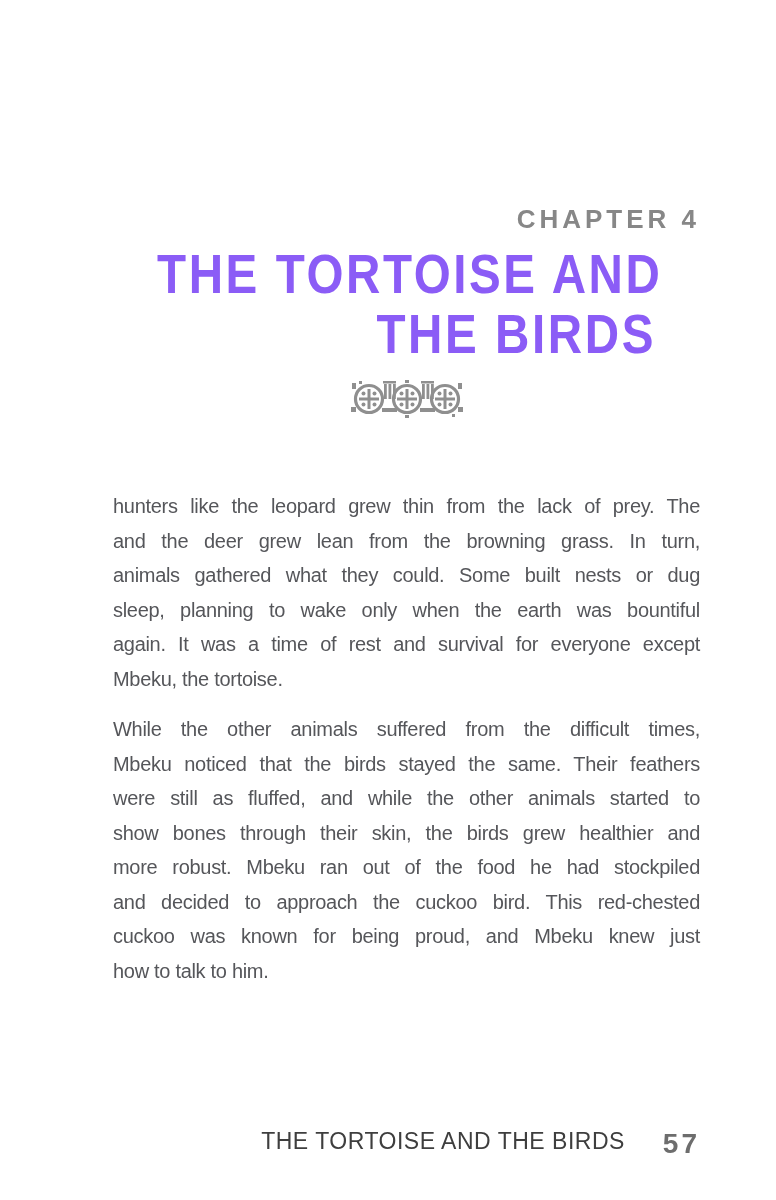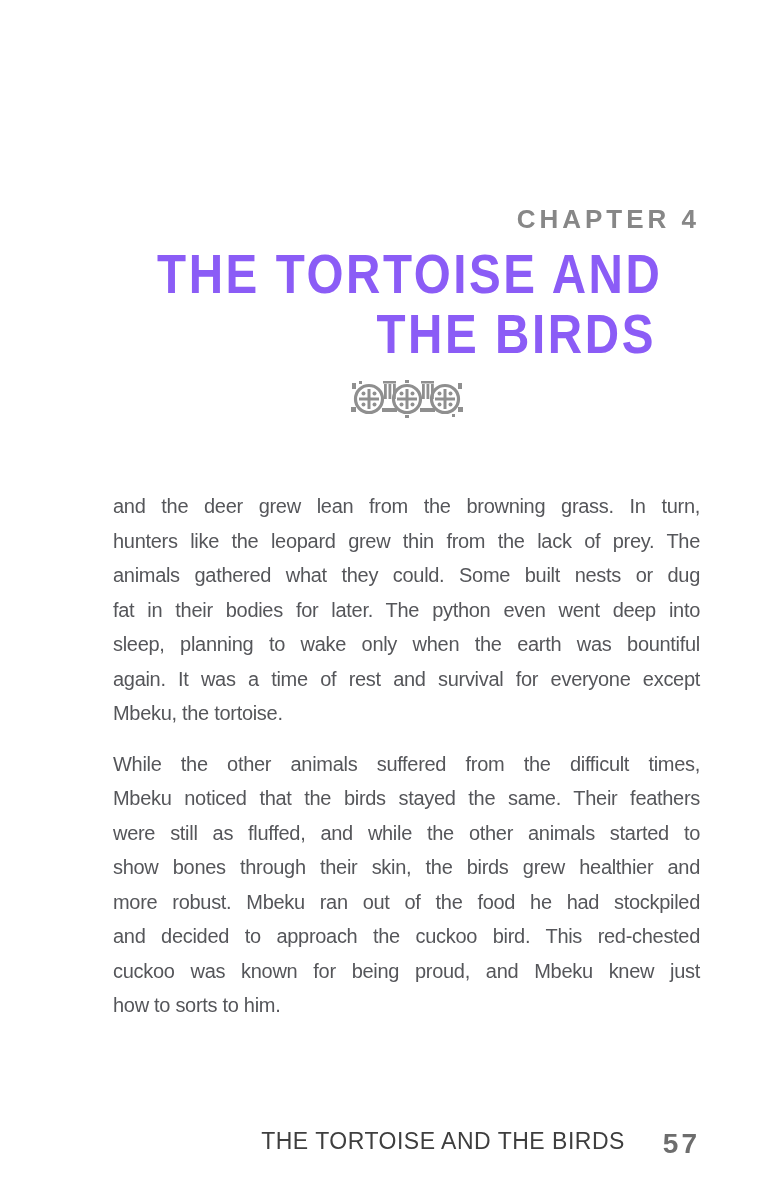--- a/index.html
+++ b/index.html
@@ -156,37 +156,36 @@
               <circle cx="99.5" cy="13.5" r="2"></circle>
             <circle cx="88.5" cy="24.5" r="2"></circle>
               <circle cx="99.5" cy="24.5" r="2"></circle>
           </g>
         </svg>
       </div>
     </div>
 
     <div class="story-text">
         <div class="paragraph">
+          <div class="text-line">hunters like the leopard grew thin from the lack of prey. The</div>
           <div class="text-line">and the deer grew lean from the browning grass. In turn,</div>
-          <div class="text-line">hunters like the leopard grew thin from the lack of prey. The</div>
           <div class="text-line">animals gathered what they could. Some built nests or dug</div>
-          <div class="text-line">fat in their bodies for later. The python even went deep into</div>
           <div class="text-line">sleep, planning to wake only when the earth was bountiful</div>
           <div class="text-line">again. It was a time of rest and survival for everyone except</div>
           <div class="text-line last">Mbeku, the tortoise.</div>
         </div>
         <div class="paragraph">
           <div class="text-line">While the other animals suffered from the difficult times,</div>
           <div class="text-line">Mbeku noticed that the birds stayed the same. Their feathers</div>
           <div class="text-line">were still as fluffed, and while the other animals started to</div>
           <div class="text-line">show bones through their skin, the birds grew healthier and</div>
           <div class="text-line">more robust. Mbeku ran out of the food he had stockpiled</div>
           <div class="text-line">and decided to approach the cuckoo bird. This red-chested</div>
           <div class="text-line">cuckoo was known for being proud, and Mbeku knew just</div>
-          <div class="text-line last">how to sorts to him.</div>
+          <div class="text-line last">how to talk to him.</div>
         </div>
       </div>
   </div>
 
   <div class="page-footer">
     <span class="running-title">THE TORTOISE AND THE BIRDS</span>
     <span class="page-number">57</span>
   </div>
 </div>
 

